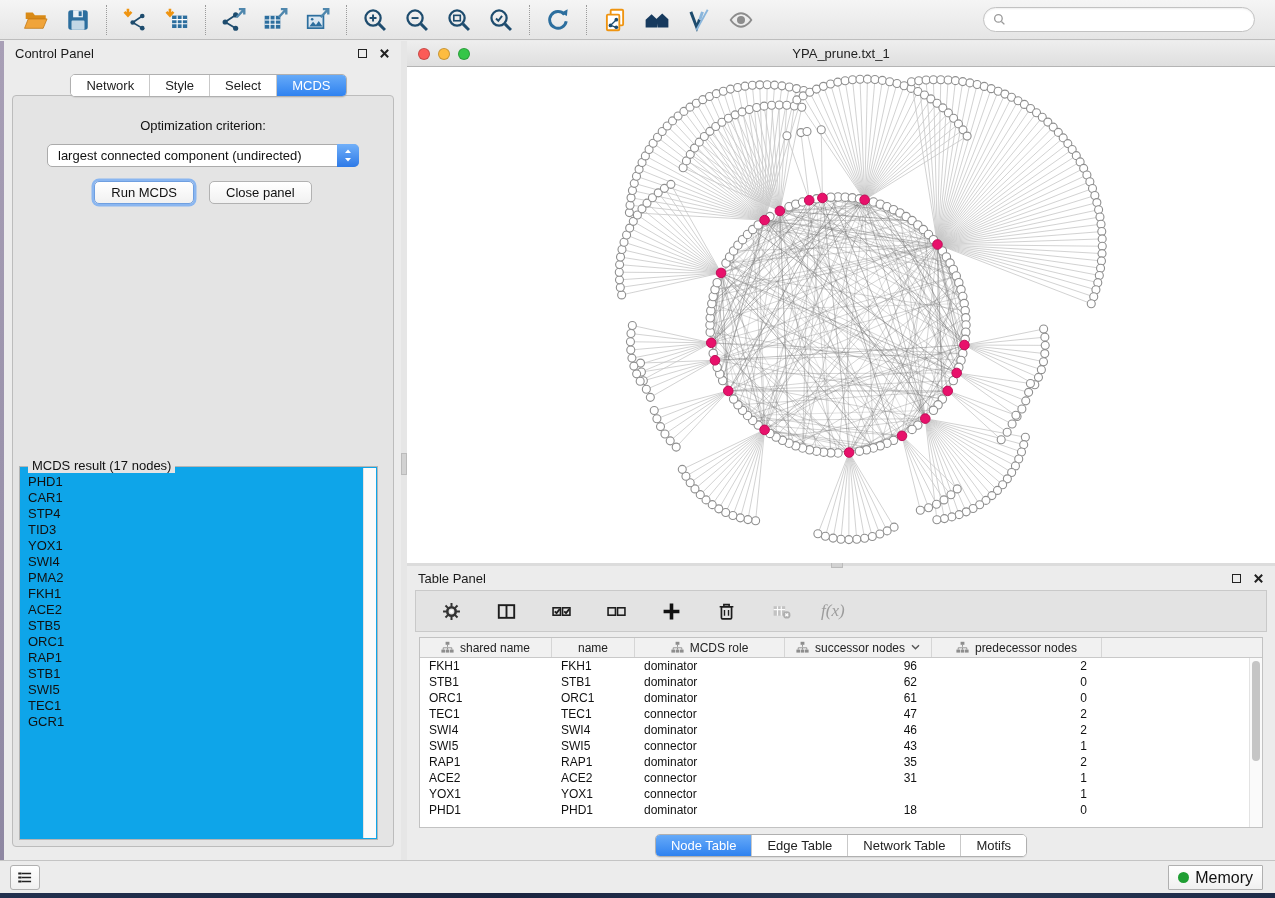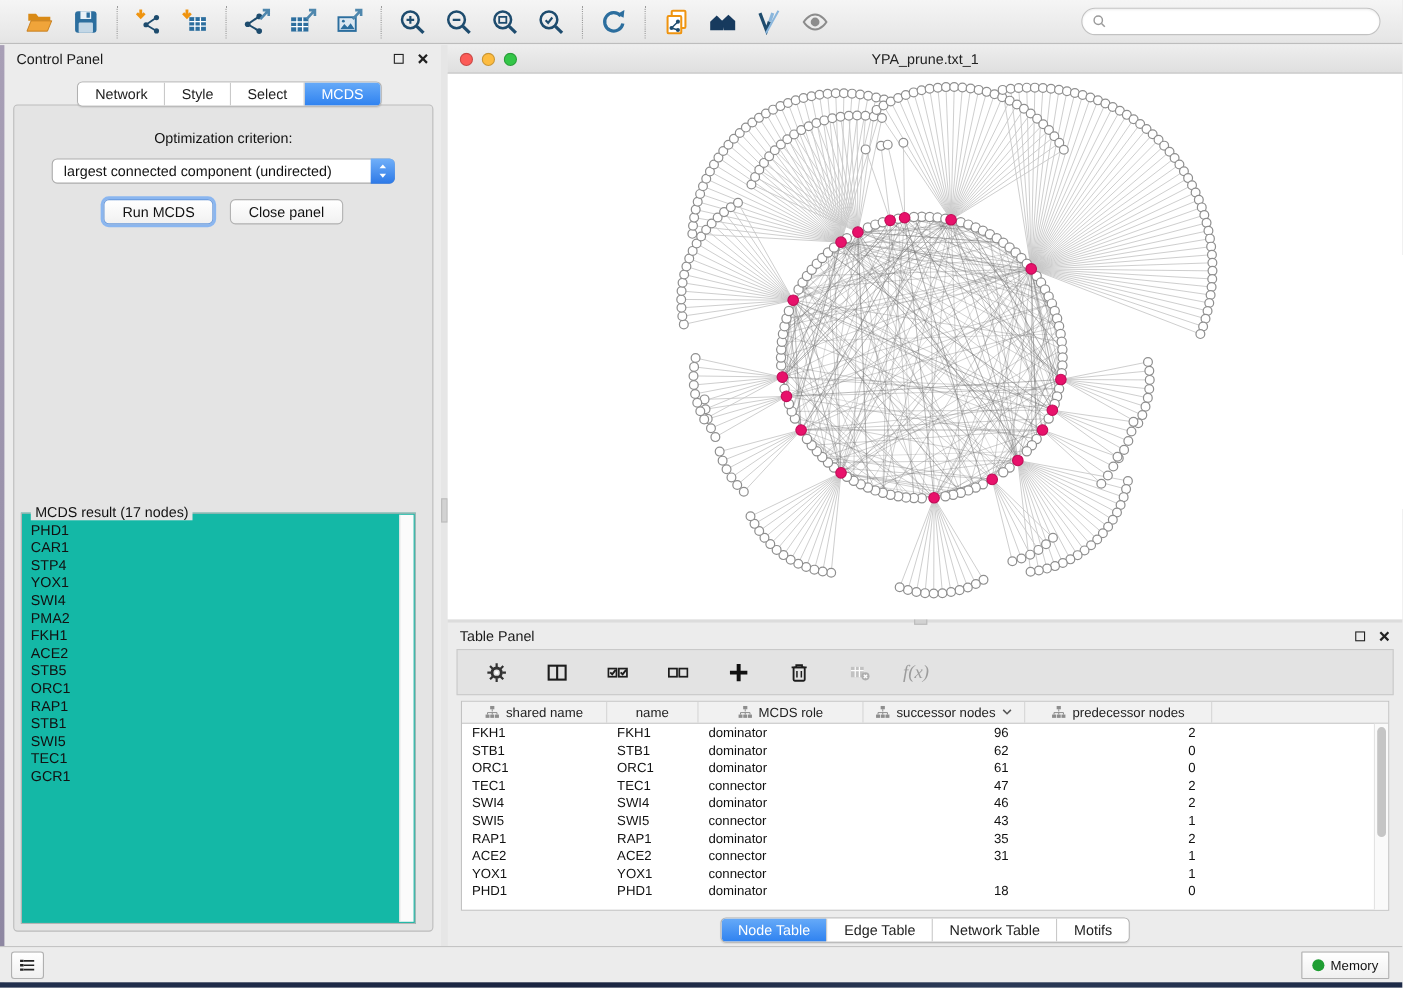--- a/index.html
+++ b/index.html
@@ -42,21 +42,21 @@
     background:#fff; border:1px solid #ababab; border-radius:5px; font-size:13px;
     line-height:21px; padding-left:10px; color:#111; }
   #criterion-cap { position:absolute; right:-1px; top:-1px; width:22px; height:23px;
     border-radius:0 5px 5px 0; background:linear-gradient(#71b0f9,#2d79e7);
     display:flex; align-items:center; justify-content:center; }
   #cp-buttons { display:flex; justify-content:center; gap:15px; margin-top:14px; }
   .btn { background:linear-gradient(#ffffff,#f1f1f1); border:1px solid #b2b2b2;
     border-radius:5px; padding:3px 16px; font-size:13px; color:#111; }
   .btn.focused { box-shadow:0 0 0 2.5px #8ab6f0; border-color:#6f9fe0; }
   #result-group { position:absolute; left:6px; right:15px; top:370px; bottom:6px;
-    border:1px solid #b5b5b5; background:#14b8a6; }
+    border:1px solid #b5b5b5; background:#0ea5e9; }
   #result-title { position:absolute; top:-9px; left:8px; background:#e4e4e4;
     padding:0 4px; font-size:13px; color:#111; }
   #result-list { position:absolute; inset:2px 15px 2px 2px; overflow:hidden;
     font-size:13px; color:#111; padding:5px 0 0 6px; }
   #result-list .li { height:16px; line-height:16px; }
   #result-scroll { position:absolute; top:1px; bottom:1px; right:1px; width:13px;
     background:#fbfbfb; border-left:1px solid #e4e4e4; }
   
   #v-split { position:absolute; left:401px; top:41px; width:6px; height:819px; background:#e6e6e6; }
   #v-grip { position:absolute; left:0; top:412px; width:6px; height:22px;
@@ -92,21 +92,21 @@
     background:#c5c5c5; border-radius:4px; }
   #tp-tabs { position:absolute; left:0; right:0; bottom:3px; display:flex; justify-content:center; }
   
   #status-bar { position:absolute; left:0; top:860px; width:1275px; height:33px;
     background:#ececec; border-top:1px solid #c4c4c4; }
   #list-btn { position:absolute; left:10px; top:4px; width:30px; height:25px;
     background:linear-gradient(#fff,#f0f0f0); border:1px solid #b0b0b0; border-radius:3px;
     display:flex; align-items:center; justify-content:center; }
   #memory-btn { position:absolute; right:12px; top:4px; height:25px;
     background:linear-gradient(#fff,#f0f0f0); border:1px solid #b0b0b0; border-radius:1px;
-    display:flex; align-items:center; gap:6px; padding:0 9px; font-size:12px; color:#111; }
+    display:flex; align-items:center; gap:6px; padding:0 9px; font-size:16px; color:#111; }
   #mem-dot { width:11px; height:11px; border-radius:50%; background:#1f9e33; }
 </style>
 </head>
 <body>
 
 <div id="toolbar">
   <div id="tb-icons" style="display: flex; align-items: center;">
       <div class="tb-group">
         <button class="tb-btn">
           <svg width="26" height="26" viewBox="0 0 24 24">
@@ -301,20 +301,21 @@
     <div id="cp-buttons">
       <button class="btn focused">Run MCDS</button>
       <button class="btn">Close panel</button>
     </div>
     <div id="result-group">
       <span id="result-title">MCDS result (17 nodes)</span>
       <div id="result-list">
           <div class="li">PHD1</div>
           <div class="li">CAR1</div>
           <div class="li">STP4</div>
+          <div class="li">TID3</div>
           <div class="li">YOX1</div>
           <div class="li">SWI4</div>
           <div class="li">PMA2</div>
           <div class="li">FKH1</div>
           <div class="li">ACE2</div>
           <div class="li">STB5</div>
           <div class="li">ORC1</div>
           <div class="li">RAP1</div>
           <div class="li">STB1</div>
           <div class="li">SWI5</div>

